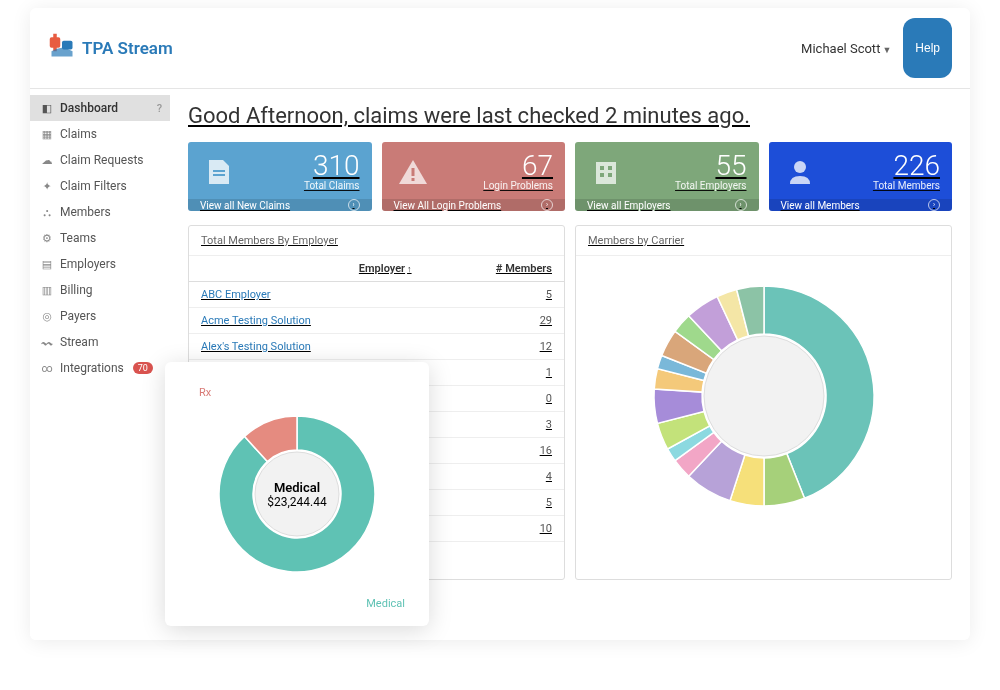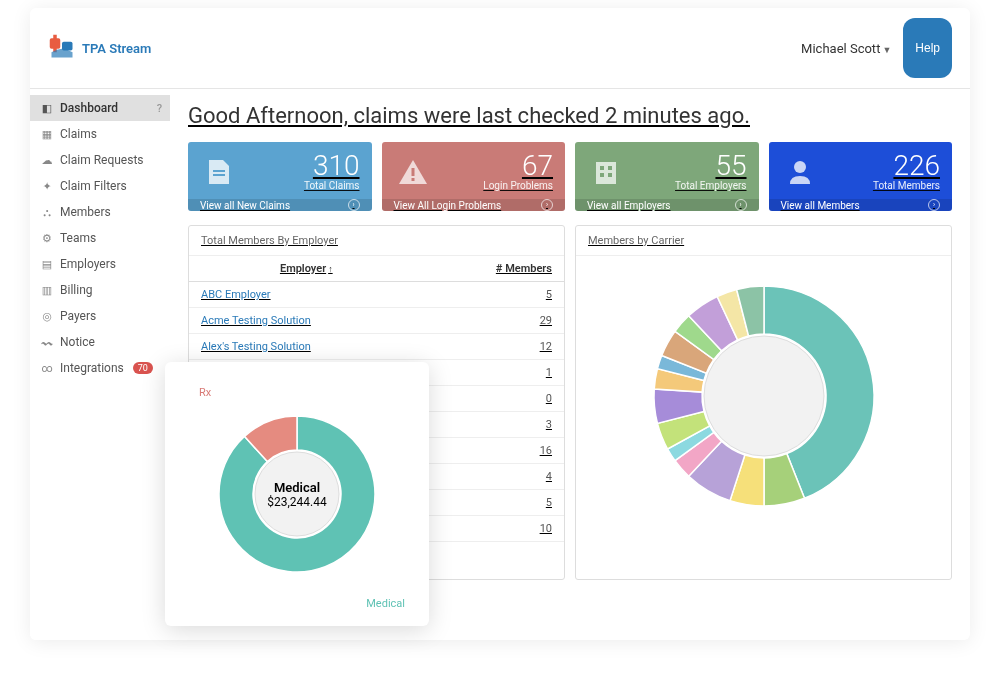--- a/index.html
+++ b/index.html
@@ -1,19 +1,19 @@
 <!DOCTYPE html>
 <html><head>
 <meta charset="utf-8">
 <style>
 *{box-sizing:border-box;margin:0;padding:0;}
 body{font-family:-apple-system,BlinkMacSystemFont,"Segoe UI",Roboto,sans-serif;background:#fff;width:1000px;height:690px;overflow:hidden;position:relative;}
 .app{width:940px;margin:8px auto;background:#fff;border-radius:6px;box-shadow:0 2px 20px rgba(0,0,0,0.08);overflow:hidden;}
 .topbar{display:flex;justify-content:space-between;align-items:center;padding:10px 18px;border-bottom:1px solid #e5e5e5;}
-.logo{display:flex;align-items:center;gap:6px;color:#2a7ab8;font-weight:600;font-size:13px;}
+.logo{display:flex;align-items:center;gap:6px;color:#2a7ab8;font-weight:600;font-size:17px;}
 .logo-icon svg{width:28px;height:28px;}
 .user-area{display:flex;align-items:center;gap:12px;}
 .user-name{color:#333;font-size:13px;cursor:pointer;}
 .caret{font-size:9px;color:#666;margin-left:2px;}
 .help-btn{background:#2a7ab8;color:#fff;border:none;padding:23px 12px;border-radius:12px;font-size:12px;cursor:pointer;}
 .main{display:flex;}
 .sidebar{width:140px;background:#fff;padding:6px 0;}
 .side-item{display:flex;align-items:center;gap:6px;padding:6px 10px;font-size:12px;color:#555;cursor:pointer;position:relative;}
 .side-item.active{background:#e0e0e0;color:#333;font-weight:500;}
 .side-item .icn{width:14px;height:14px;display:inline-flex;align-items:center;justify-content:center;font-size:11px;color:#888;}
@@ -32,21 +32,21 @@
 .card-link{display:flex;justify-content:space-between;align-items:center;padding:0 12px;font-size:10px;background:rgba(0,0,0,.12);cursor:pointer;}
 .c-blue{background:#5ba3d0;}
 .c-red{background:#c97b77;}
 .c-green{background:#7ea77a;}
 .c-yellow{background:#1d4ed8;}
 .arrow-circle{width:12px;height:12px;border:1.5px solid rgba(255,255,255,.7);border-radius:50%;display:inline-flex;align-items:center;justify-content:center;font-size:7px;}
 .panels{display:flex;gap:10px;}
 .panel{flex:1;border:1px solid #ddd;border-radius:3px;}
 .panel-title{font-size:11px;color:#666;padding:8px 12px;border-bottom:1px solid #eee;}
 .tbl{width:100%;border-collapse:collapse;}
-.tbl th{text-align:center;font-size:11px;color:#333;padding:6px 12px;border-bottom:1px solid #ddd;font-weight:600;}
+.tbl th{text-align:right;font-size:11px;color:#333;padding:6px 12px;border-bottom:1px solid #ddd;font-weight:600;}
 .tbl th.r{text-align:right;}
 .tbl td{padding:6px 12px;font-size:11px;border-bottom:1px solid #eee;}
 .tbl td.r{text-align:right;color:#555;}
 .tbl td.link{color:#2a7ab8;cursor:pointer;}
 .sort-arrow{font-size:9px;margin-left:2px;}
 .pager{display:flex;gap:3px;padding:8px 12px;font-size:11px;}
 .pager span{padding:3px 7px;border:1px solid #ddd;border-radius:2px;cursor:pointer;color:#2a7ab8;background:#fff;}
 .pager span.arrow{color:#666;}
 .donut-wrap{padding:10px;display:flex;justify-content:center;align-items:center;height:280px;}
 .footer{display:flex;gap:8px;padding:8px 12px;font-size:10px;color:#999;}
@@ -113,21 +113,21 @@
       <div class="side-item">
           <span class="icn">▥</span>
           <span>Billing</span>
         </div>
       <div class="side-item">
           <span class="icn">◎</span>
           <span>Payers</span>
         </div>
       <div class="side-item">
           <span class="icn">〰</span>
-          <span>Notice</span>
+          <span>Stream</span>
         </div>
       <div class="side-item">
           <span class="icn">∞</span>
           <span>Integrations</span>
           <span class="badge">70</span>
         </div>
     </div>
     <div class="content">
       <div class="greeting">Good Afternoon, claims were last checked 2 minutes ago.</div>
       <div class="cards">

